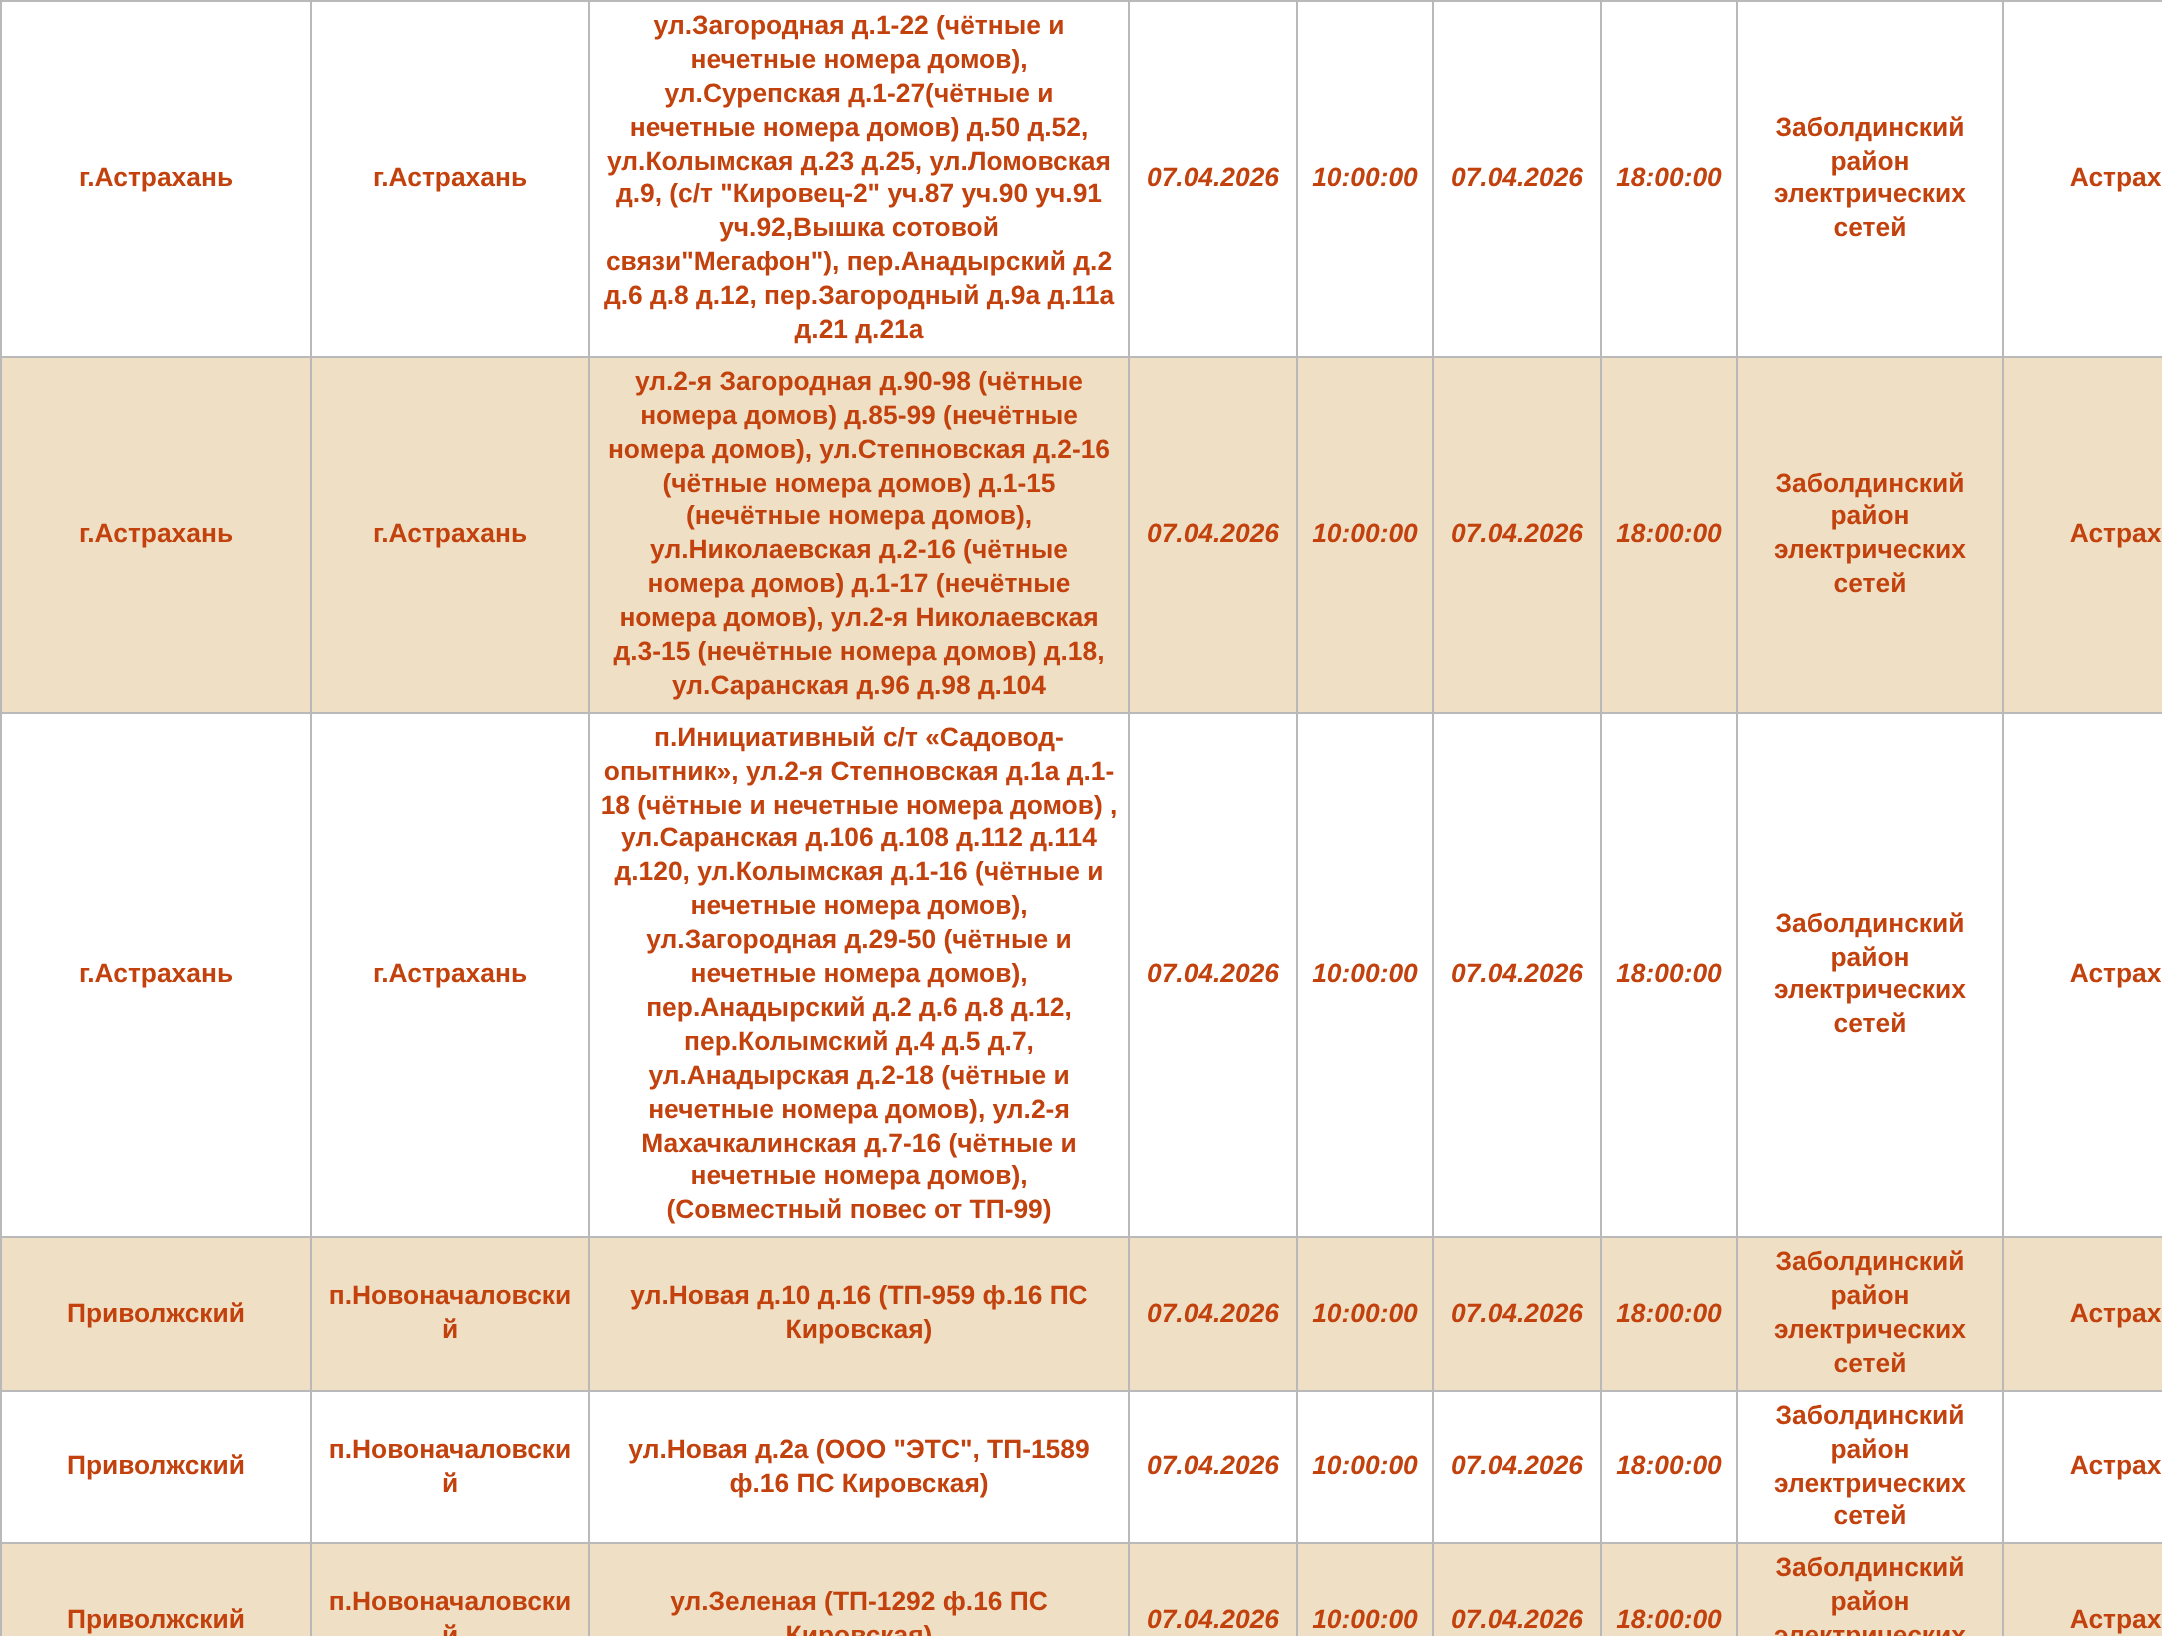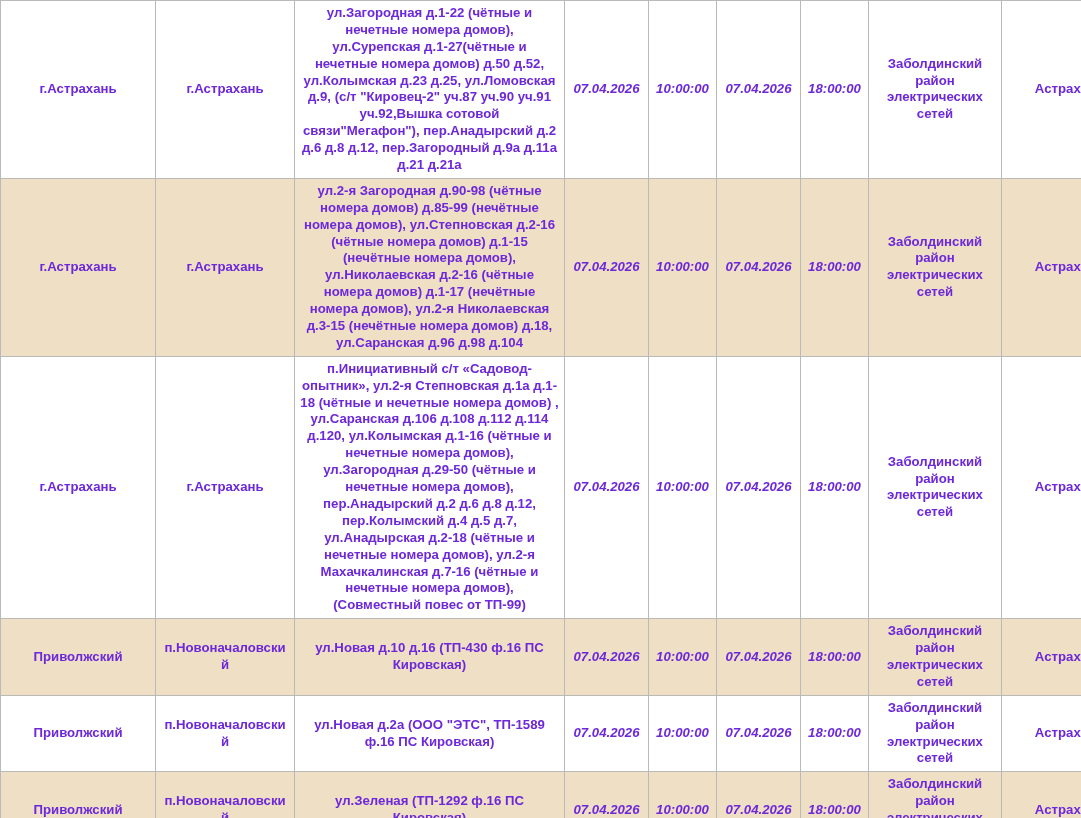--- a/index.html
+++ b/index.html
@@ -17,21 +17,21 @@
   }
   table.outage-table {
     border-collapse: collapse;
     width: 1081px;
     table-layout: fixed;
   }
   table.outage-table td {
     border: 1px solid #b9b9b9;
     font-size: 13.2px;
     font-weight: bold;
-    color: #6d28d9;
+    color: #c2410c;
     text-align: center;
     vertical-align: middle;
     padding: 4px 5px;
     line-height: 1.28;
     word-wrap: break-word;
     overflow-wrap: break-word;
   }
   tr.row-alt td {
     background: #eedfc5;
   }
@@ -106,21 +106,21 @@
         <td class="small-pad">07.04.2026</td>
         <td class="small-pad">10:00:00</td>
         <td class="small-pad">07.04.2026</td>
         <td class="small-pad">18:00:00</td>
         <td>Заболдинский район электрических сетей</td>
         <td>Астраханьэнерго</td>
       </tr>
       <tr class="row-alt">
         <td>Приволжский</td>
         <td>п.Новоначаловский</td>
-        <td class="streets">ул.Новая д.10 д.16 (ТП-430 ф.16 ПС Кировская)</td>
+        <td class="streets">ул.Новая д.10 д.16 (ТП-959 ф.16 ПС Кировская)</td>
         <td class="small-pad">07.04.2026</td>
         <td class="small-pad">10:00:00</td>
         <td class="small-pad">07.04.2026</td>
         <td class="small-pad">18:00:00</td>
         <td>Заболдинский район электрических сетей</td>
         <td>Астраханьэнерго</td>
       </tr>
       <tr class="row-plain">
         <td>Приволжский</td>
         <td>п.Новоначаловский</td>

